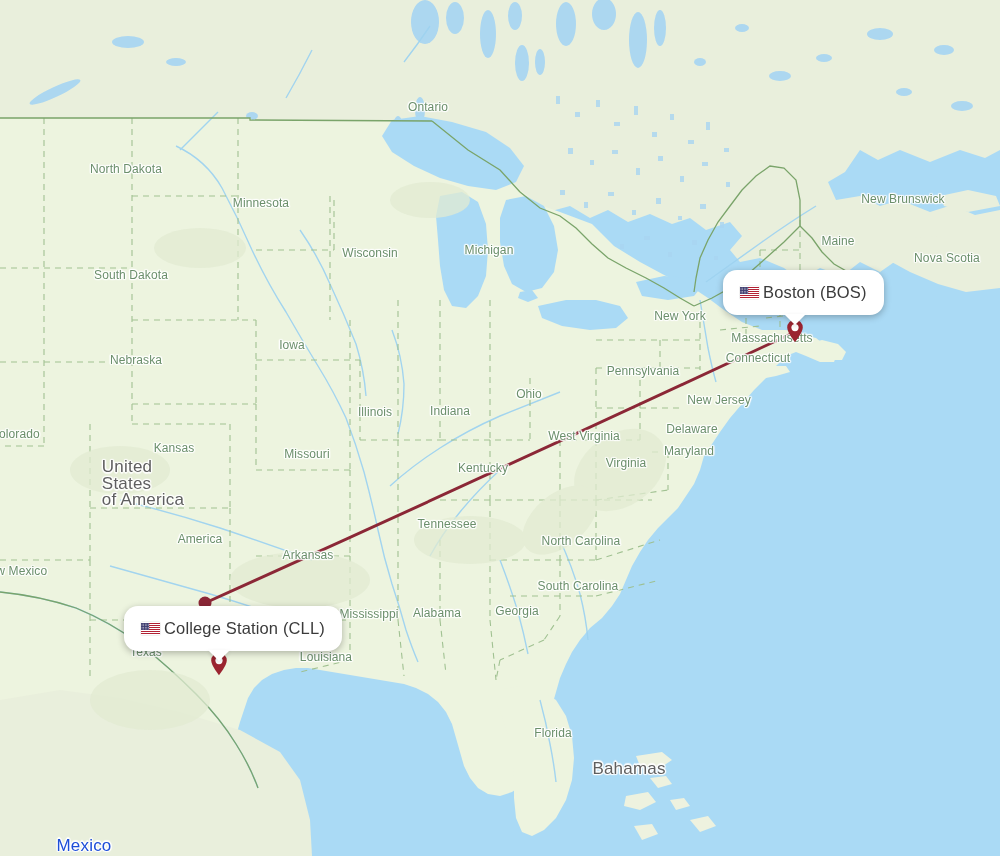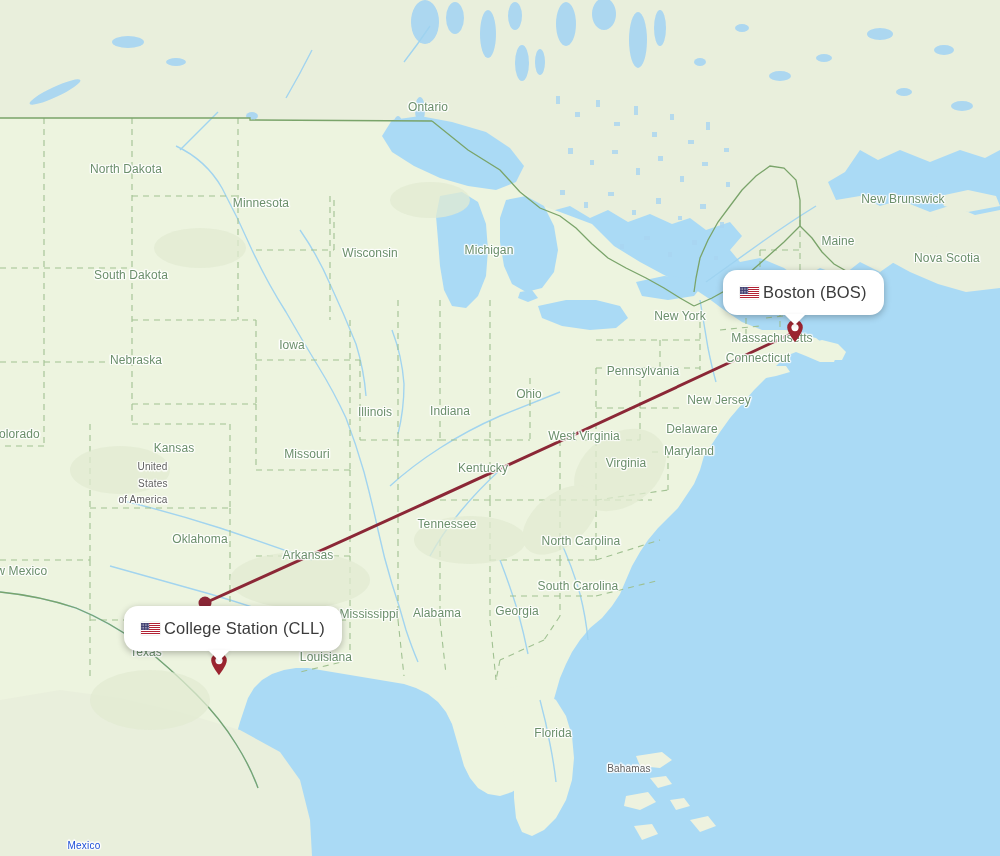--- a/index.html
+++ b/index.html
@@ -35,24 +35,24 @@
       -1px -1px 1px rgba(255,255,255,.85), 1px 1px 1px rgba(255,255,255,.85),
       -1px 1px 1px rgba(255,255,255,.85), 1px -1px 1px rgba(255,255,255,.85);
   }
   .label-state {
     color: #6b8f6b;
     font-size: 12px;
     letter-spacing: .1px;
   }
   .label-country {
     color: #5f5f5f;
-    font-size: 10px;
+    font-size: 17px;
     letter-spacing: .2px;
     line-height: 16.5px;
-    text-align: right;
+    text-align: left;
   }
   .label-country.multiline { white-space: normal; }
 
   
   .pin {
     position: absolute;
     width: 18px;
     height: 24px;
     transform: translate(-50%, -100%);
     z-index: 30;
@@ -430,21 +430,21 @@
       <div class="map-label label-state" style="left: 719px; top: 400px; color: rgb(107, 143, 107);">New Jersey</div>
       <div class="map-label label-state" style="left: 692px; top: 429px; color: rgb(107, 143, 107);">Delaware</div>
       <div class="map-label label-state" style="left: 15px; top: 434px; color: rgb(107, 143, 107);">Colorado</div>
       <div class="map-label label-state" style="left: 584px; top: 436px; color: rgb(107, 143, 107);">West Virginia</div>
       <div class="map-label label-state" style="left: 174px; top: 448px; color: rgb(107, 143, 107);">Kansas</div>
       <div class="map-label label-state" style="left: 689px; top: 451px; color: rgb(107, 143, 107);">Maryland</div>
       <div class="map-label label-state" style="left: 307px; top: 454px; color: rgb(107, 143, 107);">Missouri</div>
       <div class="map-label label-state" style="left: 626px; top: 463px; color: rgb(107, 143, 107);">Virginia</div>
       <div class="map-label label-state" style="left: 483px; top: 468px; color: rgb(107, 143, 107);">Kentucky</div>
       <div class="map-label label-state" style="left: 447px; top: 524px; color: rgb(107, 143, 107);">Tennessee</div>
-      <div class="map-label label-state" style="left: 200px; top: 539px; color: rgb(107, 143, 107);">Oklahoma</div>
+      <div class="map-label label-state" style="left: 200px; top: 539px; color: rgb(107, 143, 107);">America</div>
       <div class="map-label label-state" style="left: 581px; top: 541px; color: rgb(107, 143, 107);">North Carolina</div>
       <div class="map-label label-state" style="left: 308px; top: 555px; color: rgb(107, 143, 107);">Arkansas</div>
       <div class="map-label label-state" style="left: 14px; top: 571px; color: rgb(107, 143, 107);">New Mexico</div>
       <div class="map-label label-state" style="left: 578px; top: 586px; color: rgb(107, 143, 107);">South Carolina</div>
       <div class="map-label label-state" style="left: 369px; top: 614px; color: rgb(107, 143, 107);">Mississippi</div>
       <div class="map-label label-state" style="left: 437px; top: 613px; color: rgb(107, 143, 107);">Alabama</div>
       <div class="map-label label-state" style="left: 517px; top: 611px; color: rgb(107, 143, 107);">Georgia</div>
       <div class="map-label label-state" style="left: 146px; top: 652px; color: rgb(107, 143, 107);">Texas</div>
       <div class="map-label label-state" style="left: 326px; top: 657px; color: rgb(107, 143, 107);">Louisiana</div>
       <div class="map-label label-state" style="left: 553px; top: 733px; color: rgb(107, 143, 107); text-align: center;">Florida</div>

